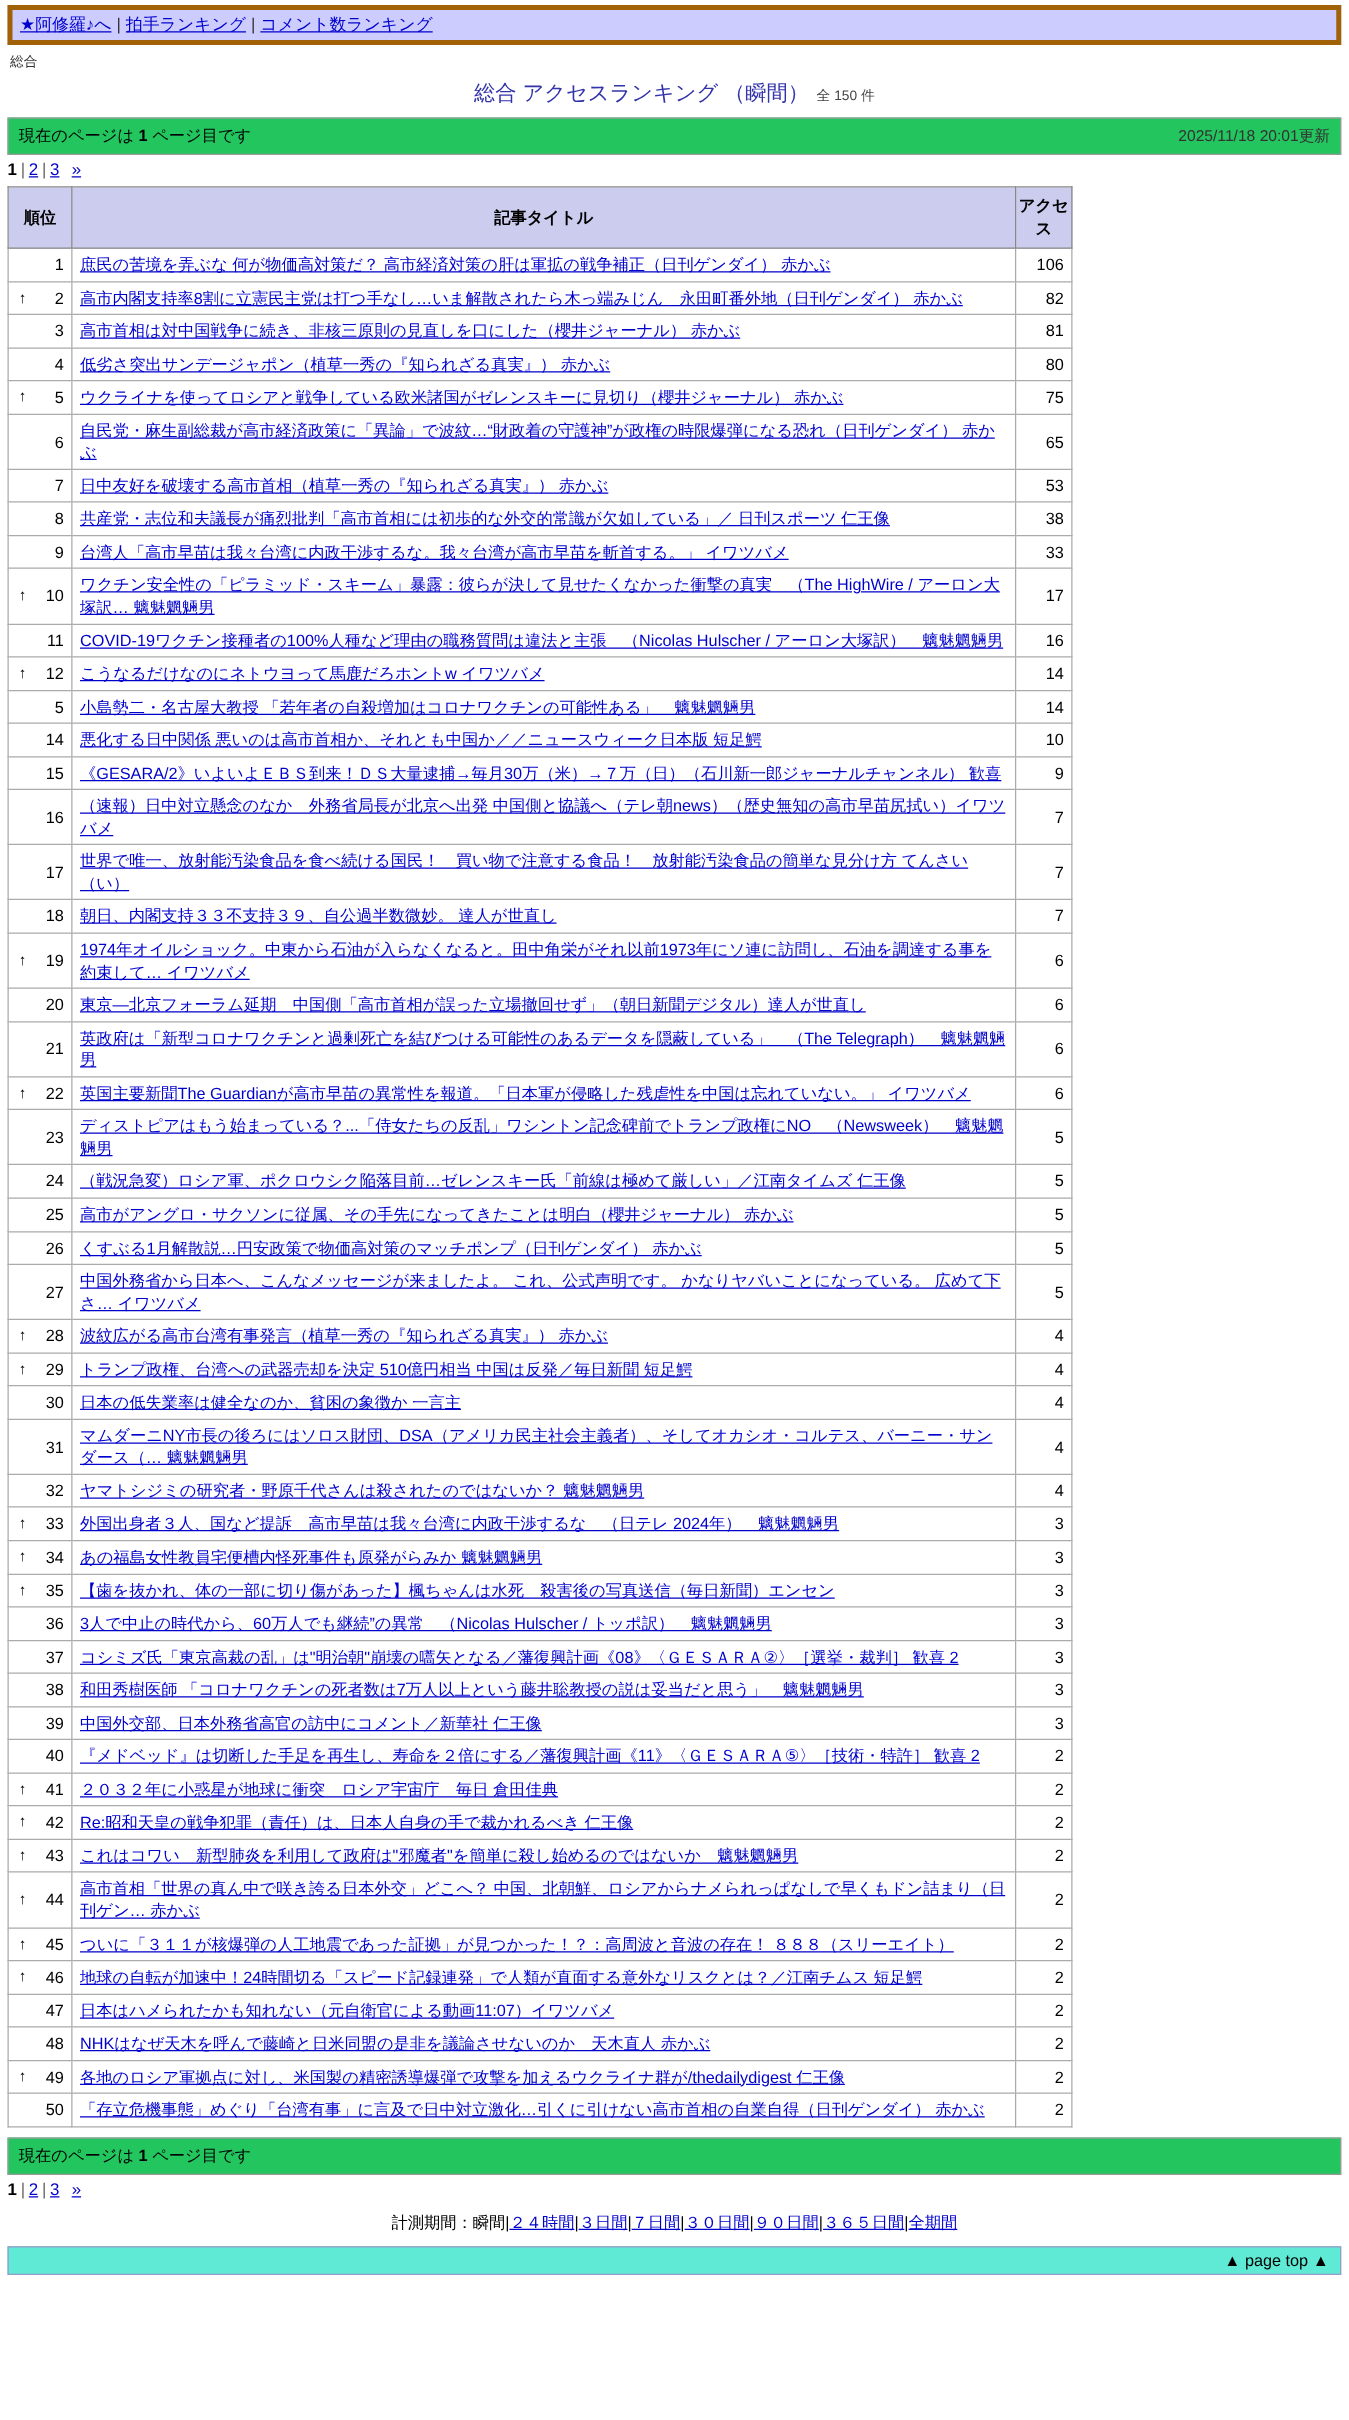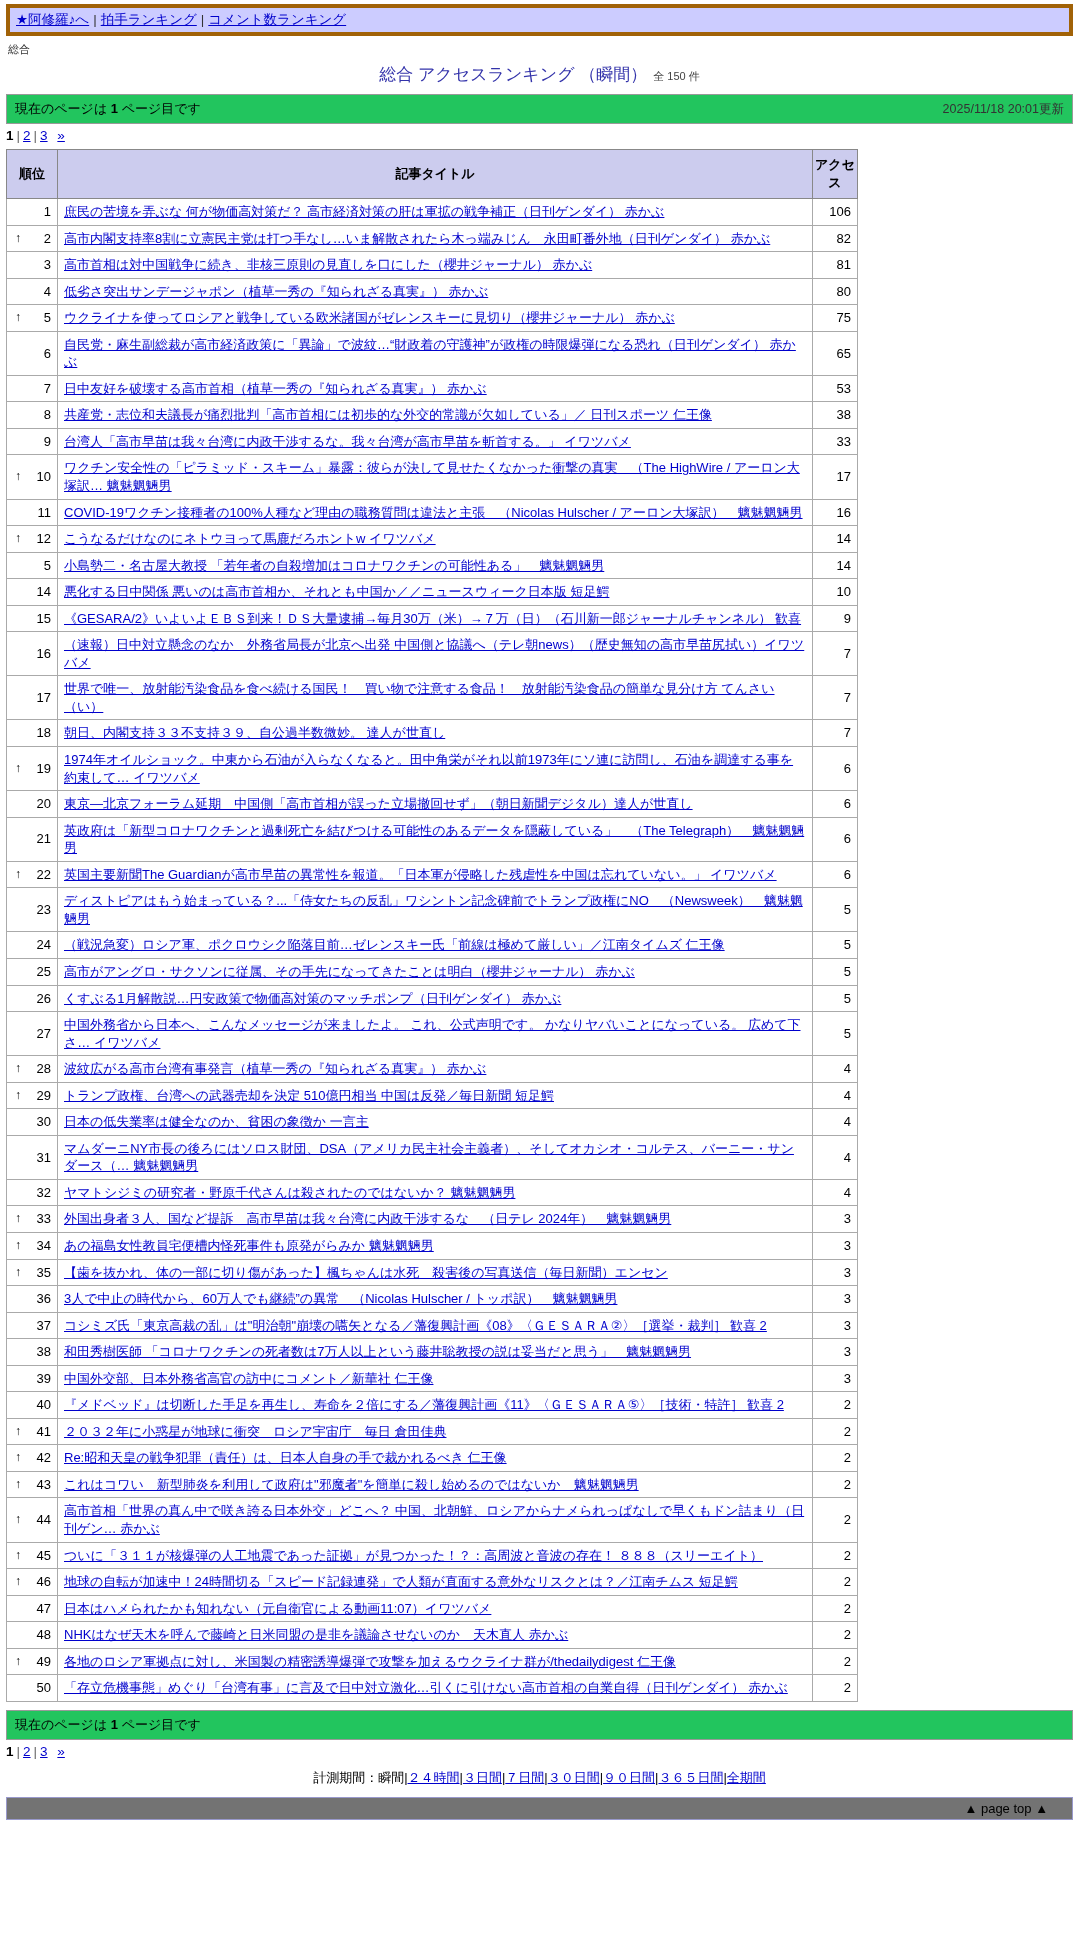--- a/index.html
+++ b/index.html
@@ -26,21 +26,21 @@
   table.rank th{background:#ccccee;border:1px solid #888;color:#000;font-weight:bold;font-size:13px;padding:6px 2px;}
   table.rank td{border:1px solid #aaa;padding:4px 6px;vertical-align:middle;font-size:13px;line-height:1.35;}
   .c-rank{width:46px;text-align:right;padding-right:6px !important;white-space:nowrap;}
   .c-acc{width:40px;text-align:right;}
   .c-title a{color:#0000cc;text-decoration:underline;}
   .arrow{color:#000;font-size:12px;float:left;margin-left:2px;}
   .th-rank{width:46px;}
   .th-acc{width:40px;}
   .footer-period{text-align:center;margin:10px 0 0 0;font-size:13px;}
   .footer-period a{color:#0000cc;text-decoration:underline;}
-  .ptop{margin:10px 6px 8px 6px;background:#737373;border:1px solid #9999cc;padding:3px 24px;text-align:right;font-size:13px;color:#003;}
+  .ptop{margin:10px 6px 8px 6px;background:#5eead4;border:1px solid #9999cc;padding:3px 9px;text-align:right;font-size:13px;color:#003;}
   .ptop a{color:#000;text-decoration:none;}
 </style>
 </head>
 <body>
 
 <div id="page">
 
   <div class="topbar">
     <a href="#">★阿修羅♪へ</a><span class="sep">|</span><a href="#">拍手ランキング</a><span class="sep">|</span><a href="#">コメント数ランキング</a>
   </div>

